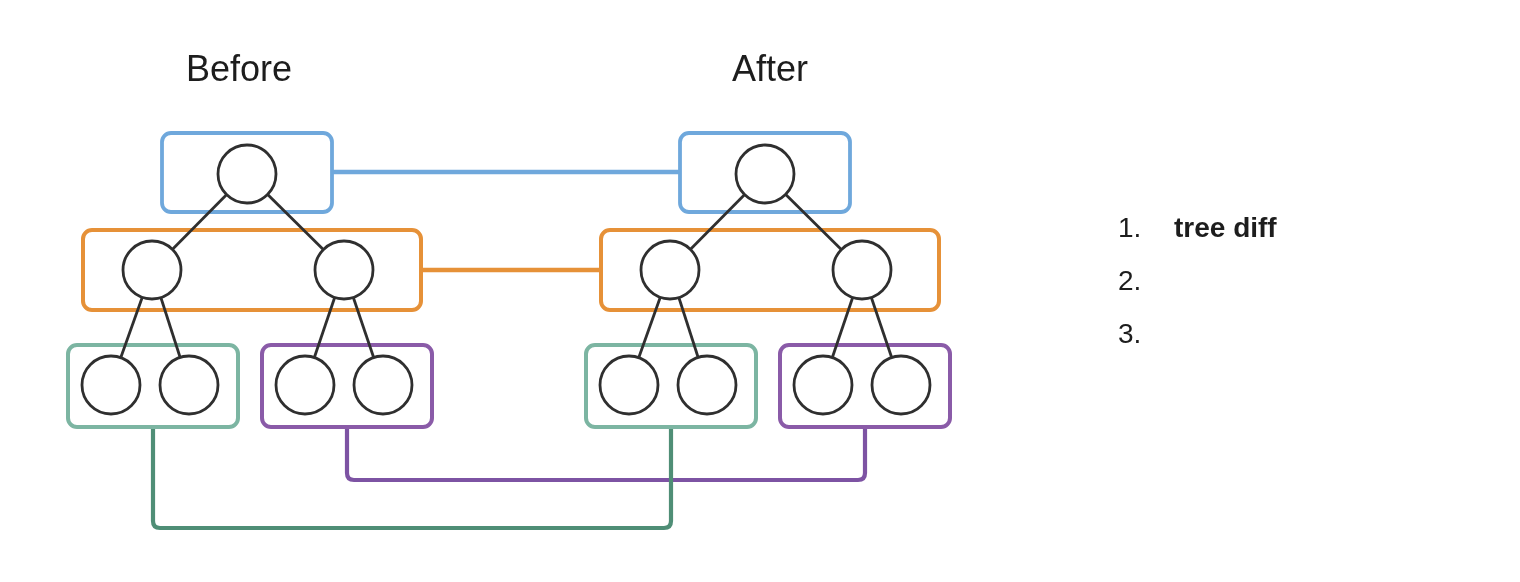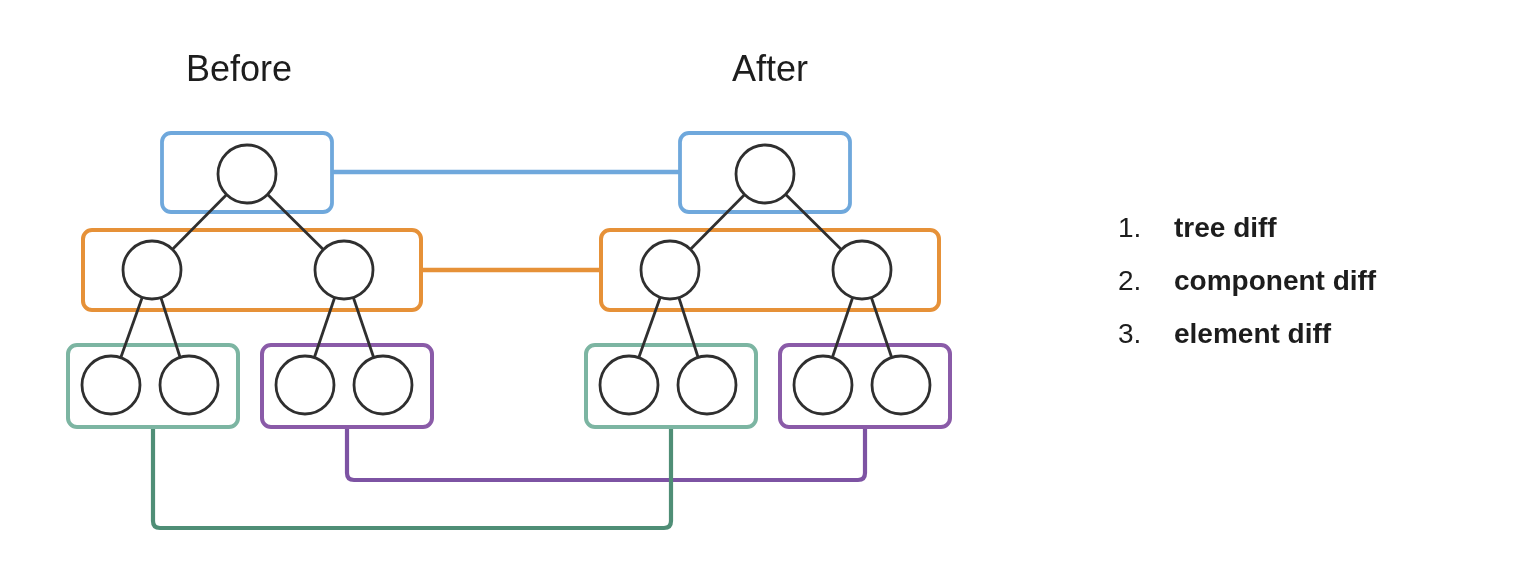--- a/index.html
+++ b/index.html
@@ -103,21 +103,19 @@
 
   <div class="heading heading-after">After</div>
 
   <div class="legend">
     <div class="legend-row">
       <span class="legend-num">1.</span>
       <span class="legend-label">tree diff</span>
     </div>
     <div class="legend-row">
       <span class="legend-num">2.</span>
-      <span class="legend-label">component diff</span>
     </div>
     <div class="legend-row">
       <span class="legend-num">3.</span>
-      <span class="legend-label">element diff</span>
     </div>
   </div>
 
 </div>
 
 </body></html>

